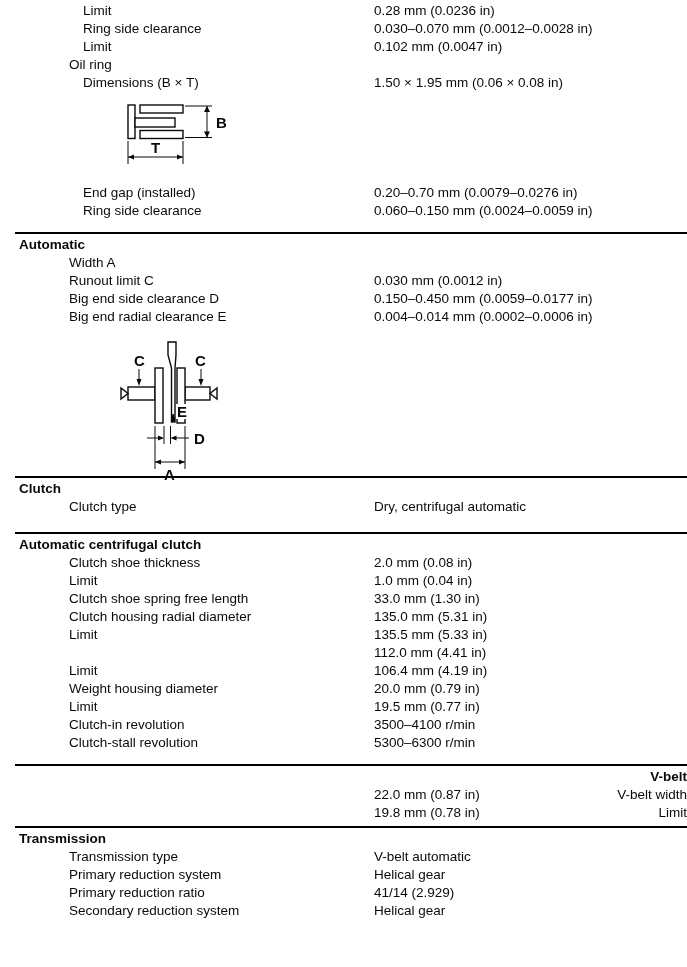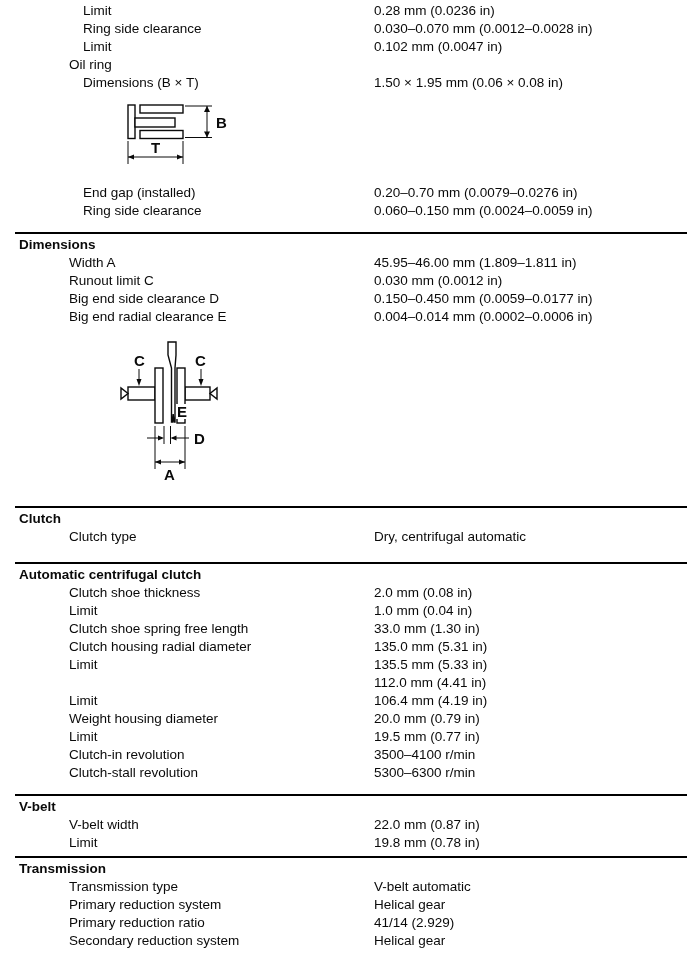--- a/index.html
+++ b/index.html
@@ -8,23 +8,23 @@
     width:687px; height:967px;
     background:#ffffff;
     color:#0a0a0a;
     font-family:"Liberation Sans", sans-serif;
     font-size:13.5px;
     overflow:hidden;
   }
   .section { }
   .sec-0 { padding-top:2px; }
   .sec-1 { margin-top:12px; }
-  .sec-2 { margin-top:30px; }
+  .sec-2 { }
   .sec-3 { margin-top:16px; }
-  .sec-4 { margin-top:12px; }
+  .sec-4 { margin-top:12px;text-align:right; }
   .sec-5 { margin-top:4px; }
   .rule {
     margin-left:15px;
     height:0;
     border-top:2px solid #000;
     margin-bottom:2px;
   }
   .section-title {
     margin-left:19px;
     height:18px; line-height:18px;
@@ -62,22 +62,22 @@
         <div class="row indent-2"><span class="label">Ring side clearance</span><span class="value">0.030–0.070 mm (0.0012–0.0028 in)</span></div>
         <div class="row indent-2"><span class="label">Limit</span><span class="value">0.102 mm (0.0047 in)</span></div>
         <div class="row indent-1"><span class="label">Oil ring</span><span class="value"></span></div>
         <div class="row indent-2"><span class="label">Dimensions (B × T)</span><span class="value">1.50 × 1.95 mm (0.06 × 0.08 in)</span></div>
         <div class="spacer-oil-ring"></div>
         <div class="row indent-2"><span class="label">End gap (installed)</span><span class="value">0.20–0.70 mm (0.0079–0.0276 in)</span></div>
         <div class="row indent-2"><span class="label">Ring side clearance</span><span class="value">0.060–0.150 mm (0.0024–0.0059 in)</span></div>
       </div>
       <div class="section sec-1">
         <div class="rule"></div>
-        <div class="section-title">Dimensions</div>
-        <div class="row indent-1"><span class="label">Width A</span><span class="value">45.95–46.00 mm (1.809–1.811 in)</span></div>
+        <div class="section-title">Automatic</div>
+        <div class="row indent-1"><span class="label">Width A</span></div>
         <div class="row indent-1"><span class="label">Runout limit C</span><span class="value">0.030 mm (0.0012 in)</span></div>
         <div class="row indent-1"><span class="label">Big end side clearance D</span><span class="value">0.150–0.450 mm (0.0059–0.0177 in)</span></div>
         <div class="row indent-1"><span class="label">Big end radial clearance E</span><span class="value">0.004–0.014 mm (0.0002–0.0006 in)</span></div>
         <div class="spacer-crankshaft"></div>
       </div>
       <div class="section sec-2">
         <div class="rule"></div>
         <div class="section-title">Clutch</div>
         <div class="row indent-1"><span class="label">Clutch type</span><span class="value">Dry, centrifugal automatic</span></div>
       </div>

